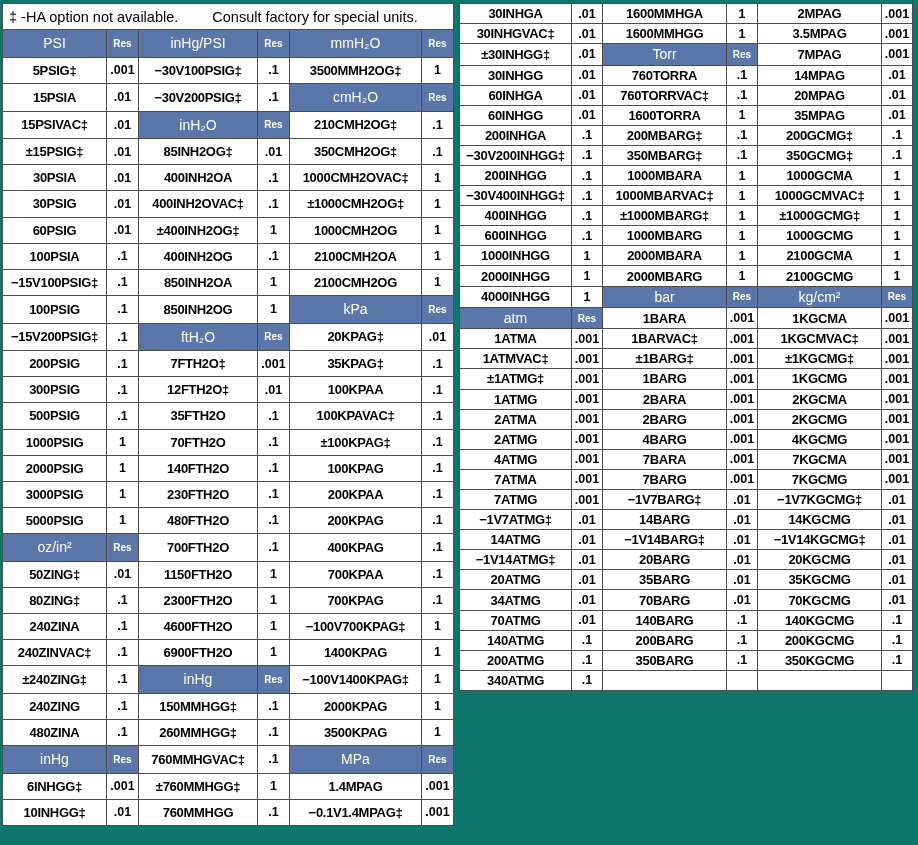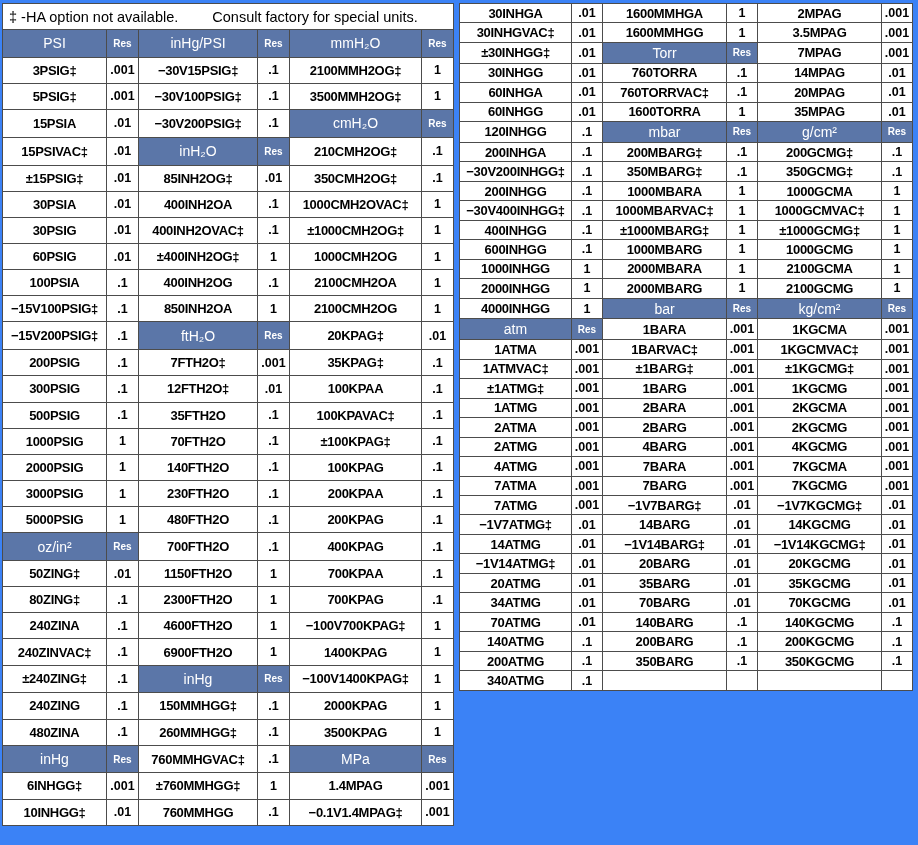--- a/index.html
+++ b/index.html
@@ -1,16 +1,16 @@
 <!DOCTYPE html>
 <html><head>
 <meta charset="utf-8">
 <style>
   html,body{margin:0;padding:0;background:#fff;}
-  #page{position:relative;width:918px;height:845px;background:#3b82f6;font-family:"Liberation Sans",sans-serif;}
+  #page{position:relative;width:918px;height:845px;background:#0f766e;font-family:"Liberation Sans",sans-serif;}
   table.spec{position:absolute;border-collapse:collapse;table-layout:fixed;background:#fff;}
   #left-table{left:2px;top:3px;width:451px;height:823px;}
   #right-table{left:459px;top:3px;width:453px;height:688px;}
   table.spec td{border:1px solid #4c4c4c;padding:0 2px;white-space:nowrap;overflow:hidden;text-align:center;vertical-align:middle;}
   td.code{font-weight:bold;font-size:13px;color:#000;letter-spacing:-0.3px;}
   td.res{font-weight:bold;font-size:12.5px;color:#000;}
   td.hdr{background:#5b76a8;color:#fff;font-weight:normal;font-size:14px;letter-spacing:0;}
   td.resh{font-size:10px;font-weight:bold;}
   td.empty{background:#fff;}
   tr.note-row td{border:1px solid #4c4c4c;background:#fff;text-align:left;font-size:14.5px;font-weight:normal;color:#000;height:25px;padding:0 6px;}
@@ -36,28 +36,20 @@
       </tr>
     <tr>
           <td class="hdr">PSI</td>
           <td class="hdr resh">Res</td>
           <td class="hdr">inHg/PSI</td>
           <td class="hdr resh">Res</td>
           <td class="hdr">mmH₂O</td>
           <td class="hdr resh">Res</td>
         </tr>
         <tr>
-          <td class="code">3PSIG‡</td>
-          <td class="res">.001</td>
-          <td class="code">−30V15PSIG‡</td>
-          <td class="res">.1</td>
-          <td class="code">2100MMH2OG‡</td>
-          <td class="res">1</td>
-        </tr>
-        <tr>
           <td class="code">5PSIG‡</td>
           <td class="res">.001</td>
           <td class="code">−30V100PSIG‡</td>
           <td class="res">.1</td>
           <td class="code">3500MMH2OG‡</td>
           <td class="res">1</td>
         </tr>
         <tr>
           <td class="code">15PSIA</td>
           <td class="res">.01</td>
@@ -114,20 +106,28 @@
           <td class="code">2100CMH2OA</td>
           <td class="res">1</td>
         </tr>
         <tr>
           <td class="code">−15V100PSIG‡</td>
           <td class="res">.1</td>
           <td class="code">850INH2OA</td>
           <td class="res">1</td>
           <td class="code">2100CMH2OG</td>
           <td class="res">1</td>
+        </tr>
+        <tr>
+          <td class="code">100PSIG</td>
+          <td class="res">.1</td>
+          <td class="code">850INH2OG</td>
+          <td class="res">1</td>
+          <td class="hdr">kPa</td>
+          <td class="hdr resh">Res</td>
         </tr>
         <tr>
           <td class="code">−15V200PSIG‡</td>
           <td class="res">.1</td>
           <td class="hdr">ftH₂O</td>
           <td class="hdr resh">Res</td>
           <td class="code">20KPAG‡</td>
           <td class="res">.01</td>
         </tr>
         <tr>
@@ -329,28 +329,20 @@
         </tr>
         <tr>
           <td class="code">60INHGG</td>
           <td class="res">.01</td>
           <td class="code">1600TORRA</td>
           <td class="res">1</td>
           <td class="code">35MPAG</td>
           <td class="res">.01</td>
         </tr>
         <tr>
-          <td class="code">120INHGG</td>
-          <td class="res">.1</td>
-          <td class="hdr">mbar</td>
-          <td class="hdr resh">Res</td>
-          <td class="hdr">g/cm²</td>
-          <td class="hdr resh">Res</td>
-        </tr>
-        <tr>
           <td class="code">200INHGA</td>
           <td class="res">.1</td>
           <td class="code">200MBARG‡</td>
           <td class="res">.1</td>
           <td class="code">200GCMG‡</td>
           <td class="res">.1</td>
         </tr>
         <tr>
           <td class="code">−30V200INHGG‡</td>
           <td class="res">.1</td>

